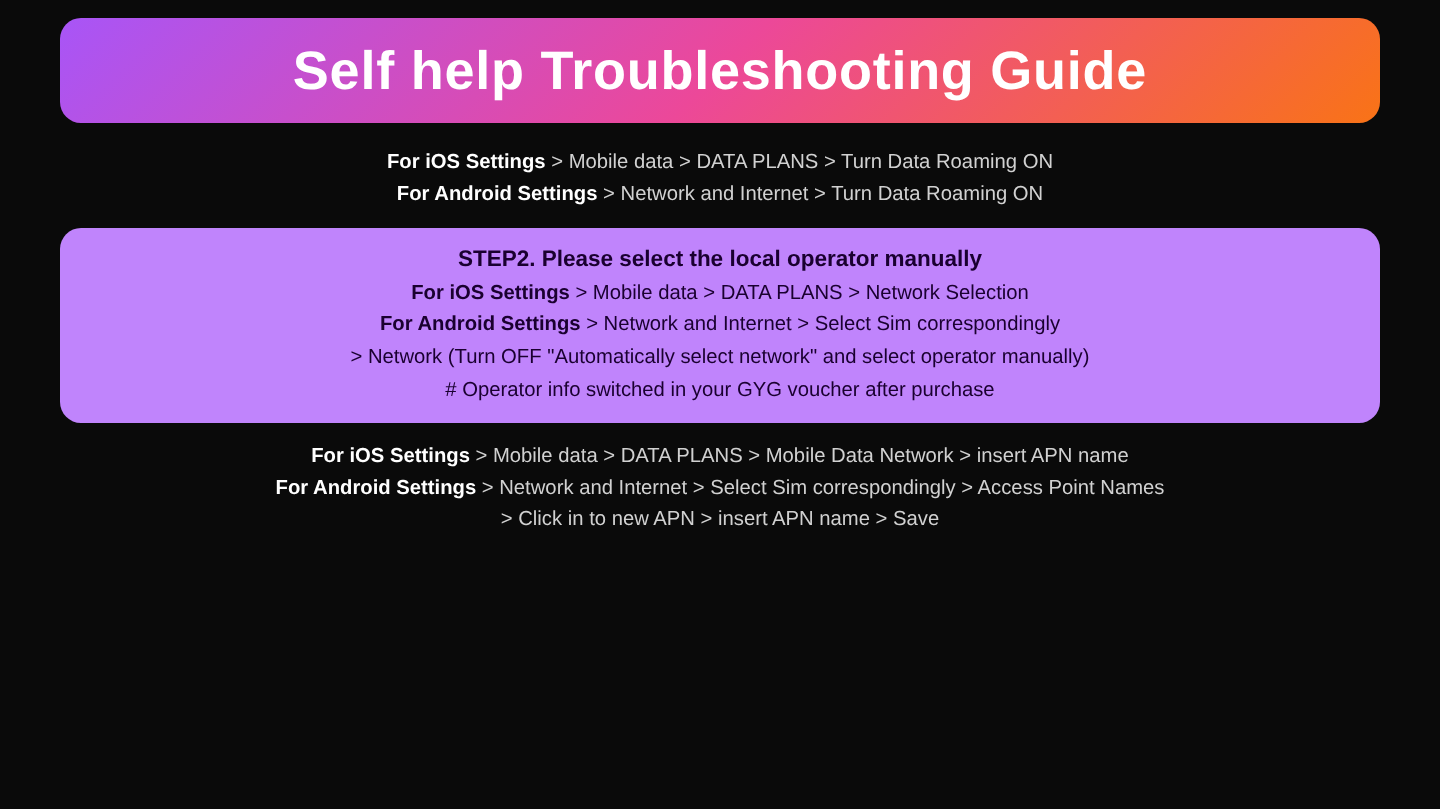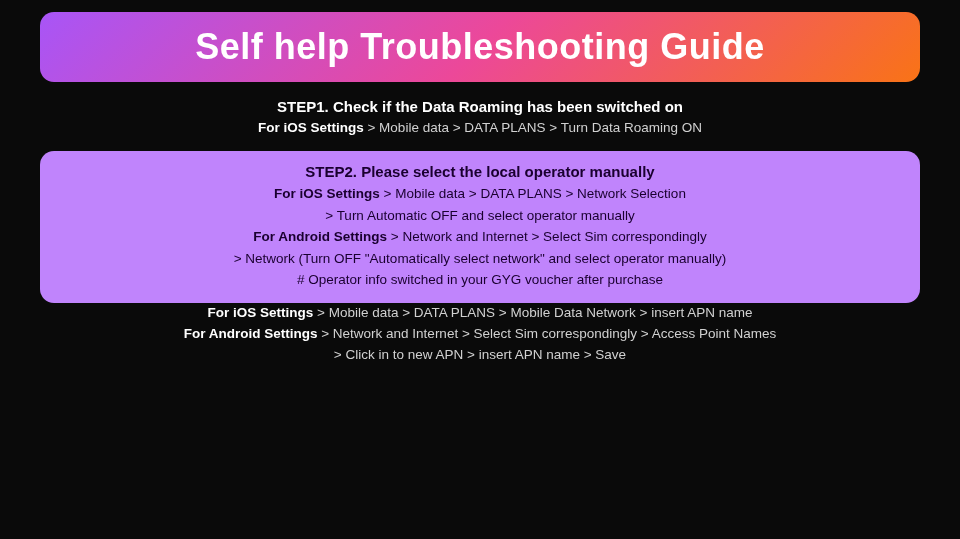--- a/index.html
+++ b/index.html
@@ -60,20 +60,21 @@
       font-weight: 700;
       color: #ffffff;
     }
 
     .step2-box {
       background-color: #c084fc;
       border-radius: 14px;
       padding: 12px 22px;
       width: 100%;
       text-align: center;
+      margin-bottom: 12px;
     }
 
     .step2-box .step-title {
       color: #1a0030;
       font-weight: 800;
       font-size: 15px;
       margin-bottom: 3px;
     }
 
     .step2-box .step-line {
@@ -88,32 +89,33 @@
     }
   </style>
 </head>
 <body>
 
 <div class="title-banner">
   <span class="title-text">Self help Troubleshooting Guide</span>
 </div>
 
 <div class="step-section">
-  <div class="step-title">STEP1. Check if the Data Roaming has been switched on</div>
   <div class="step-line">
     <span class="bold">For iOS Settings</span><span> &gt; Mobile data &gt; DATA PLANS &gt; Turn Data Roaming ON</span>
+  </div>
+  <div class="step-line">
+    <span class="bold">For Android Settings</span><span> &gt; Network and Internet &gt; Turn Data Roaming ON</span>
   </div>
 </div>
 
 <div class="step2-box">
   <div class="step-title">STEP2. Please select the local operator manually</div>
   <div class="step-line">
     <span class="bold">For iOS Settings</span><span> &gt; Mobile data &gt; DATA PLANS &gt; Network Selection</span>
   </div>
-  <div class="step-line">&gt; Turn Automatic OFF and select operator manually</div>
   <div class="step-line">
     <span class="bold">For Android Settings</span><span> &gt; Network and Internet &gt; Select Sim correspondingly</span>
   </div>
   <div class="step-line">&gt; Network (Turn OFF "Automatically select network" and select operator manually)</div>
   <div class="step-line"># Operator info switched in your GYG voucher after purchase</div>
 </div>
 
 <div class="step-section">
   <div class="step-line">
     <span class="bold">For iOS Settings</span><span> &gt; Mobile data &gt; DATA PLANS &gt; Mobile Data Network &gt; insert APN name</span>

